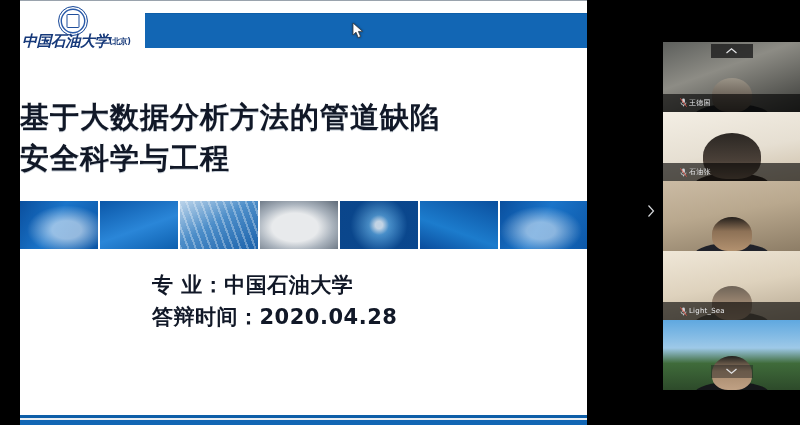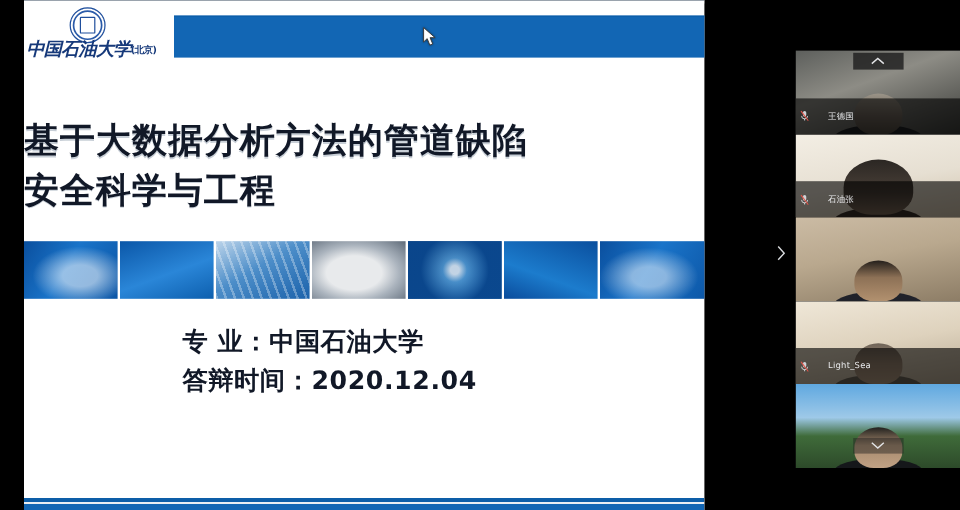--- a/index.html
+++ b/index.html
@@ -100,23 +100,23 @@
   .tile .bg{position:absolute;inset:0;}
   .tile .head{
     position:absolute;left:50%;transform:translateX(-50%);
     bottom:0;width:40px;height:34px;border-radius:50% 50% 40% 40%;
   }
   .tile .torso{
     position:absolute;left:50%;transform:translateX(-50%);
     bottom:-14px;width:74px;height:22px;border-radius:50% 50% 0 0;
   }
   .namebar{
-    position:absolute;left:0;bottom:0;width:100%;height:30px;
+    position:absolute;left:0;bottom:0;width:100%;height:18px;
     background:rgba(0,0,0,.62);
-    display:flex;align-items:center;gap:16px;padding-left:4px;
+    display:flex;align-items:center;gap:2px;padding-left:17px;
     box-sizing:border-box;
   }
   .mic-icon{width:7px;height:9px;flex:0 0 auto;}
   .name-label{
     font-size:7px;color:#e9eaec;white-space:nowrap;overflow:hidden;
     font-family:"DejaVu Sans",sans-serif;letter-spacing:.2px;
   }
 
   
   .bg1{background:linear-gradient(160deg,#5d5f5c 0%,#8d8c85 40%,#3a3b38 100%);}
@@ -175,21 +175,21 @@
       <div class="ps ps2"></div>
       <div class="ps ps3"></div>
       <div class="ps ps4"></div>
       <div class="ps ps5"></div>
       <div class="ps ps6"></div>
       <div class="ps ps7"></div>
     </div>
 
     <div class="info-block">
       <span class="info-row">专    业：中国石油大学</span>
-      <span class="info-row">答辩时间：2020.12.04</span>
+      <span class="info-row">答辩时间：2020.04.28</span>
     </div>
 
     <div class="blue-bar-bottom"></div>
   </div>
 
   <svg class="cursor" viewBox="0 0 13 17">
     <path d="M1 1 L1 13 L4 10.2 L6.2 15.6 L8.6 14.6 L6.4 9.4 L10.6 9.4 Z" fill="#ffffff" stroke="#3a3a3a" stroke-width="0.8"></path>
   </svg>
 
   <svg class="collapse-arrow" viewBox="0 0 12 16">

